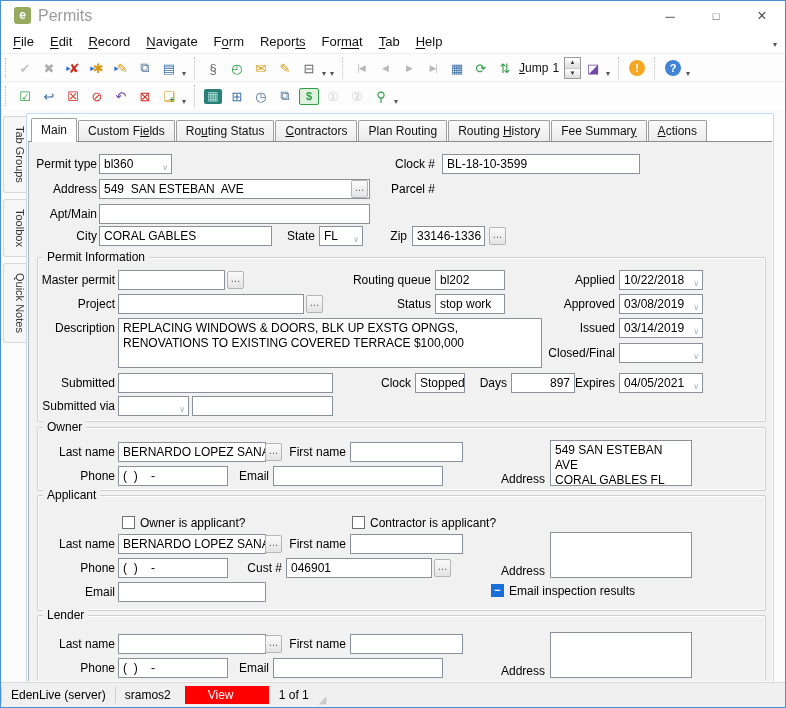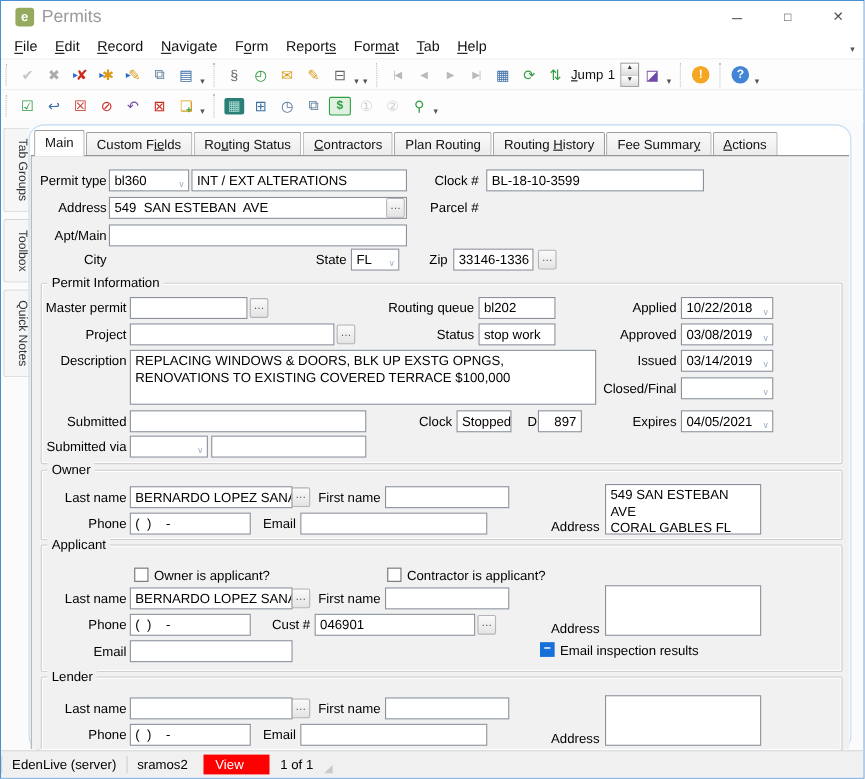--- a/index.html
+++ b/index.html
@@ -40,42 +40,42 @@
   .spin{width:17px;height:22px;border:1px solid #9a9a9a;display:flex;flex-direction:column;background:#f4f4f4;box-sizing:border-box;}
   .spin span{flex:1;font-size:6px;line-height:9px;text-align:center;color:#333;border-bottom:1px solid #c9c9c9;background:linear-gradient(#fff,#ddd);}
   .spin span:last-child{border-bottom:none;}
   .chip{width:18px;height:15px;border-radius:2px;display:flex;align-items:center;justify-content:center;}
   .chip.gis{background:#2a7f76;color:#a9ded5;font-size:12px;}
   .chip.money{background:#dff2df;border:1px solid #2f9e44;color:#2f9e44;font-size:11px;font-weight:bold;}
   
   .workspace{position:absolute;left:0;top:108px;right:0;bottom:24px;background:#fbfbfb;}
   .sidetabs{position:absolute;left:0;top:7px;width:25px;display:flex;flex-direction:column;gap:6px;}
   .stab{writing-mode:vertical-rl;width:21px;padding:9px 1px;background:#f6f6f6;border:1px solid #d8d8d8;border-right:none;border-radius:3px 0 0 3px;font-size:11px;color:#333;margin-left:2px;}
-  .panel{position:absolute;left:25px;top:4px;width:748px;height:570px;background:#ffffff;border:1px solid #bfdcf3;border-radius:14px;box-sizing:border-box;}
+  .panel{position:absolute;left:25px;top:4px;width:748px;height:570px;background:#ffffff;border:1px solid #bfdcf3;border-radius:2px;box-sizing:border-box;}
   .tabrow{position:absolute;left:4px;top:3px;right:2px;height:24px;display:flex;align-items:flex-end;}
   .tab{height:20px;line-height:20px;padding:0 9px;font-size:12px;color:#111;background:linear-gradient(#fafafa,#ececec);border:1px solid #9e9e9e;border-bottom:none;border-radius:2px 2px 0 0;margin-right:1px;white-space:pre;}
   .tab.active{height:23px;line-height:23px;background:#fff;position:relative;z-index:2;margin-bottom:-1px;}
   .formarea{position:absolute;left:1px;right:1px;top:27px;bottom:1px;background:#f1f1f1;border-top:1px solid #8c8c8c;border-left:1px solid #b3b3b3;overflow:hidden;}
   
   .lbl{position:absolute;height:20px;line-height:20px;font-size:12px;color:#000;text-align:right;white-space:pre;}
   .field{position:absolute;height:20px;background:#fff;border:1px solid #8a919c;box-sizing:border-box;font-size:12px;line-height:18px;padding:0 4px;white-space:pre;overflow:hidden;color:#000;}
   .field.multi{white-space:normal;line-height:15px;padding:2px 4px;}
   .field.num{text-align:right;}
   .chev{position:absolute;right:3px;top:4px;font-size:8px;color:#9fb1c6;pointer-events:none;}
   .dots{position:absolute;width:17px;height:18px;background:linear-gradient(#fafafa,#e4e4e4);border:1px solid #b4b4b4;border-radius:2px;font-size:10px;line-height:14px;text-align:center;color:#555;box-sizing:border-box;}
   .grp{position:absolute;border:1px solid #cfcfcf;border-radius:2px;box-shadow:inset 0 0 0 1px #ffffff;}
   .grp-lbl{position:absolute;font-size:12px;color:#000;background:#f1f1f1;padding:0 4px;height:14px;line-height:14px;z-index:3;}
   .cb{position:absolute;width:13px;height:13px;background:#fff;border:1px solid #707070;box-sizing:border-box;}
   .cb.ind{background:#1670d8;border-color:#1670d8;color:#fff;font-size:11px;line-height:10px;text-align:center;font-weight:bold;}
   .cb-lbl{position:absolute;font-size:12px;height:16px;line-height:16px;color:#000;white-space:pre;}
   
   .statusbar{position:absolute;left:0;right:0;bottom:0;height:24px;background:#f0f0f0;border-top:1px solid #d9d9d9;display:flex;align-items:center;font-size:12px;color:#000;}
   .sb-msg{flex:1;padding-left:5px;white-space:pre;}
   .sb-cell{padding:0 9px;height:16px;line-height:16px;border-left:1px solid #cfcfcf;white-space:pre;}
-  .sb-mode{background:#ff0000;color:#fff;height:18px;line-height:18px;padding:0 11px;min-width:38px;margin-left:5px;}
+  .sb-mode{background:#ff0000;color:#fff;height:18px;line-height:18px;padding:0 23px;min-width:38px;margin-left:5px;}
   .sb-count{padding:0 10px;white-space:pre;}
   .grip-dots{margin-right:3px;color:#c9c9c9;font-size:10px;align-self:flex-end;line-height:14px;}
 </style>
 </head>
 <body>
 
 <div id="window">
 
   <div class="titlebar">
     <span class="appicon">e</span>
@@ -259,33 +259,33 @@
         <span class="tab"><span>Plan Routing</span><u></u><span></span></span>
         <span class="tab"><span>Routing </span><u>H</u><span>istory</span></span>
         <span class="tab"><span>Fee Summar</span><u>y</u><span></span></span>
         <span class="tab"><span></span><u>A</u><span>ctions</span></span>
       </div>
 
       <div class="formarea">
 
         <div class="lbl" style="left:2px;top:12px;width:66px">Permit type</div>
         <div class="field" style="left:70px;top:12px;width:73px"><span>bl360</span><span class="chev">∨</span></div>
-        <div class="field" style="left:145px;top:12px;width:196px">INT / EXT ALTERATIONS</div>
         <div class="lbl" style="left:352px;top:12px;width:54px">Clock #</div>
         <div class="field" style="left:413px;top:12px;width:198px">BL-18-10-3599</div>
 
         <div class="lbl" style="left:2px;top:37px;width:66px">Address</div>
         <div class="field" style="left:70px;top:37px;width:271px">549  SAN ESTEBAN  AVE</div>
         <div class="dots" style="left:322px;top:38px">…</div>
         <div class="lbl" style="left:352px;top:37px;width:54px">Parcel #</div>
 
         <div class="lbl" style="left:2px;top:62px;width:66px">Apt/Main</div>
         <div class="field" style="left:70px;top:62px;width:271px"></div>
 
         <div class="lbl" style="left:2px;top:84px;width:66px">City</div>
+        <div class="field" style="left:70px;top:84px;width:173px">CORAL GABLES</div>
         <div class="lbl" style="left:248px;top:84px;width:38px">State</div>
         <div class="field" style="left:290px;top:84px;width:44px"><span>FL</span><span class="chev">∨</span></div>
         <div class="lbl" style="left:340px;top:84px;width:38px">Zip</div>
         <div class="field" style="left:383px;top:84px;width:73px">33146-1336</div>
         <div class="dots" style="left:460px;top:85px">…</div>
 
         <div class="grp" style="left:8px;top:115px;width:727px;height:163px"></div>
         <div class="grp-lbl" style="left:14px;top:108px">Permit Information</div>
 
         <div class="lbl" style="left:10px;top:128px;width:76px">Master permit</div>
@@ -309,21 +309,21 @@
         <div class="lbl" style="left:520px;top:176px;width:66px">Issued</div>
         <div class="field" style="left:590px;top:176px;width:84px"><span>03/14/2019</span><span class="chev">∨</span></div>
         <div class="lbl" style="left:500px;top:201px;width:86px">Closed/Final</div>
         <div class="field" style="left:590px;top:201px;width:84px"><span></span><span class="chev">∨</span></div>
 
         <div class="lbl" style="left:10px;top:231px;width:76px">Submitted</div>
         <div class="field" style="left:89px;top:231px;width:215px"></div>
         <div class="lbl" style="left:330px;top:231px;width:52px">Clock</div>
         <div class="field" style="left:386px;top:231px;width:50px">Stopped</div>
         <div class="lbl" style="left:444px;top:231px;width:34px">Days</div>
-        <div class="field num" style="left:460px;top:231px;width:40px">897</div>
+        <div class="field num" style="left:482px;top:231px;width:64px">897</div>
         <div class="lbl" style="left:520px;top:231px;width:66px">Expires</div>
         <div class="field" style="left:590px;top:231px;width:84px"><span>04/05/2021</span><span class="chev">∨</span></div>
 
         <div class="lbl" style="left:0px;top:254px;width:86px">Submitted via</div>
         <div class="field" style="left:89px;top:254px;width:71px"><span></span><span class="chev">∨</span></div>
         <div class="field" style="left:163px;top:254px;width:141px"></div>
 
         <div class="grp" style="left:8px;top:285px;width:727px;height:62px"></div>
         <div class="grp-lbl" style="left:14px;top:278px">Owner</div>
 

